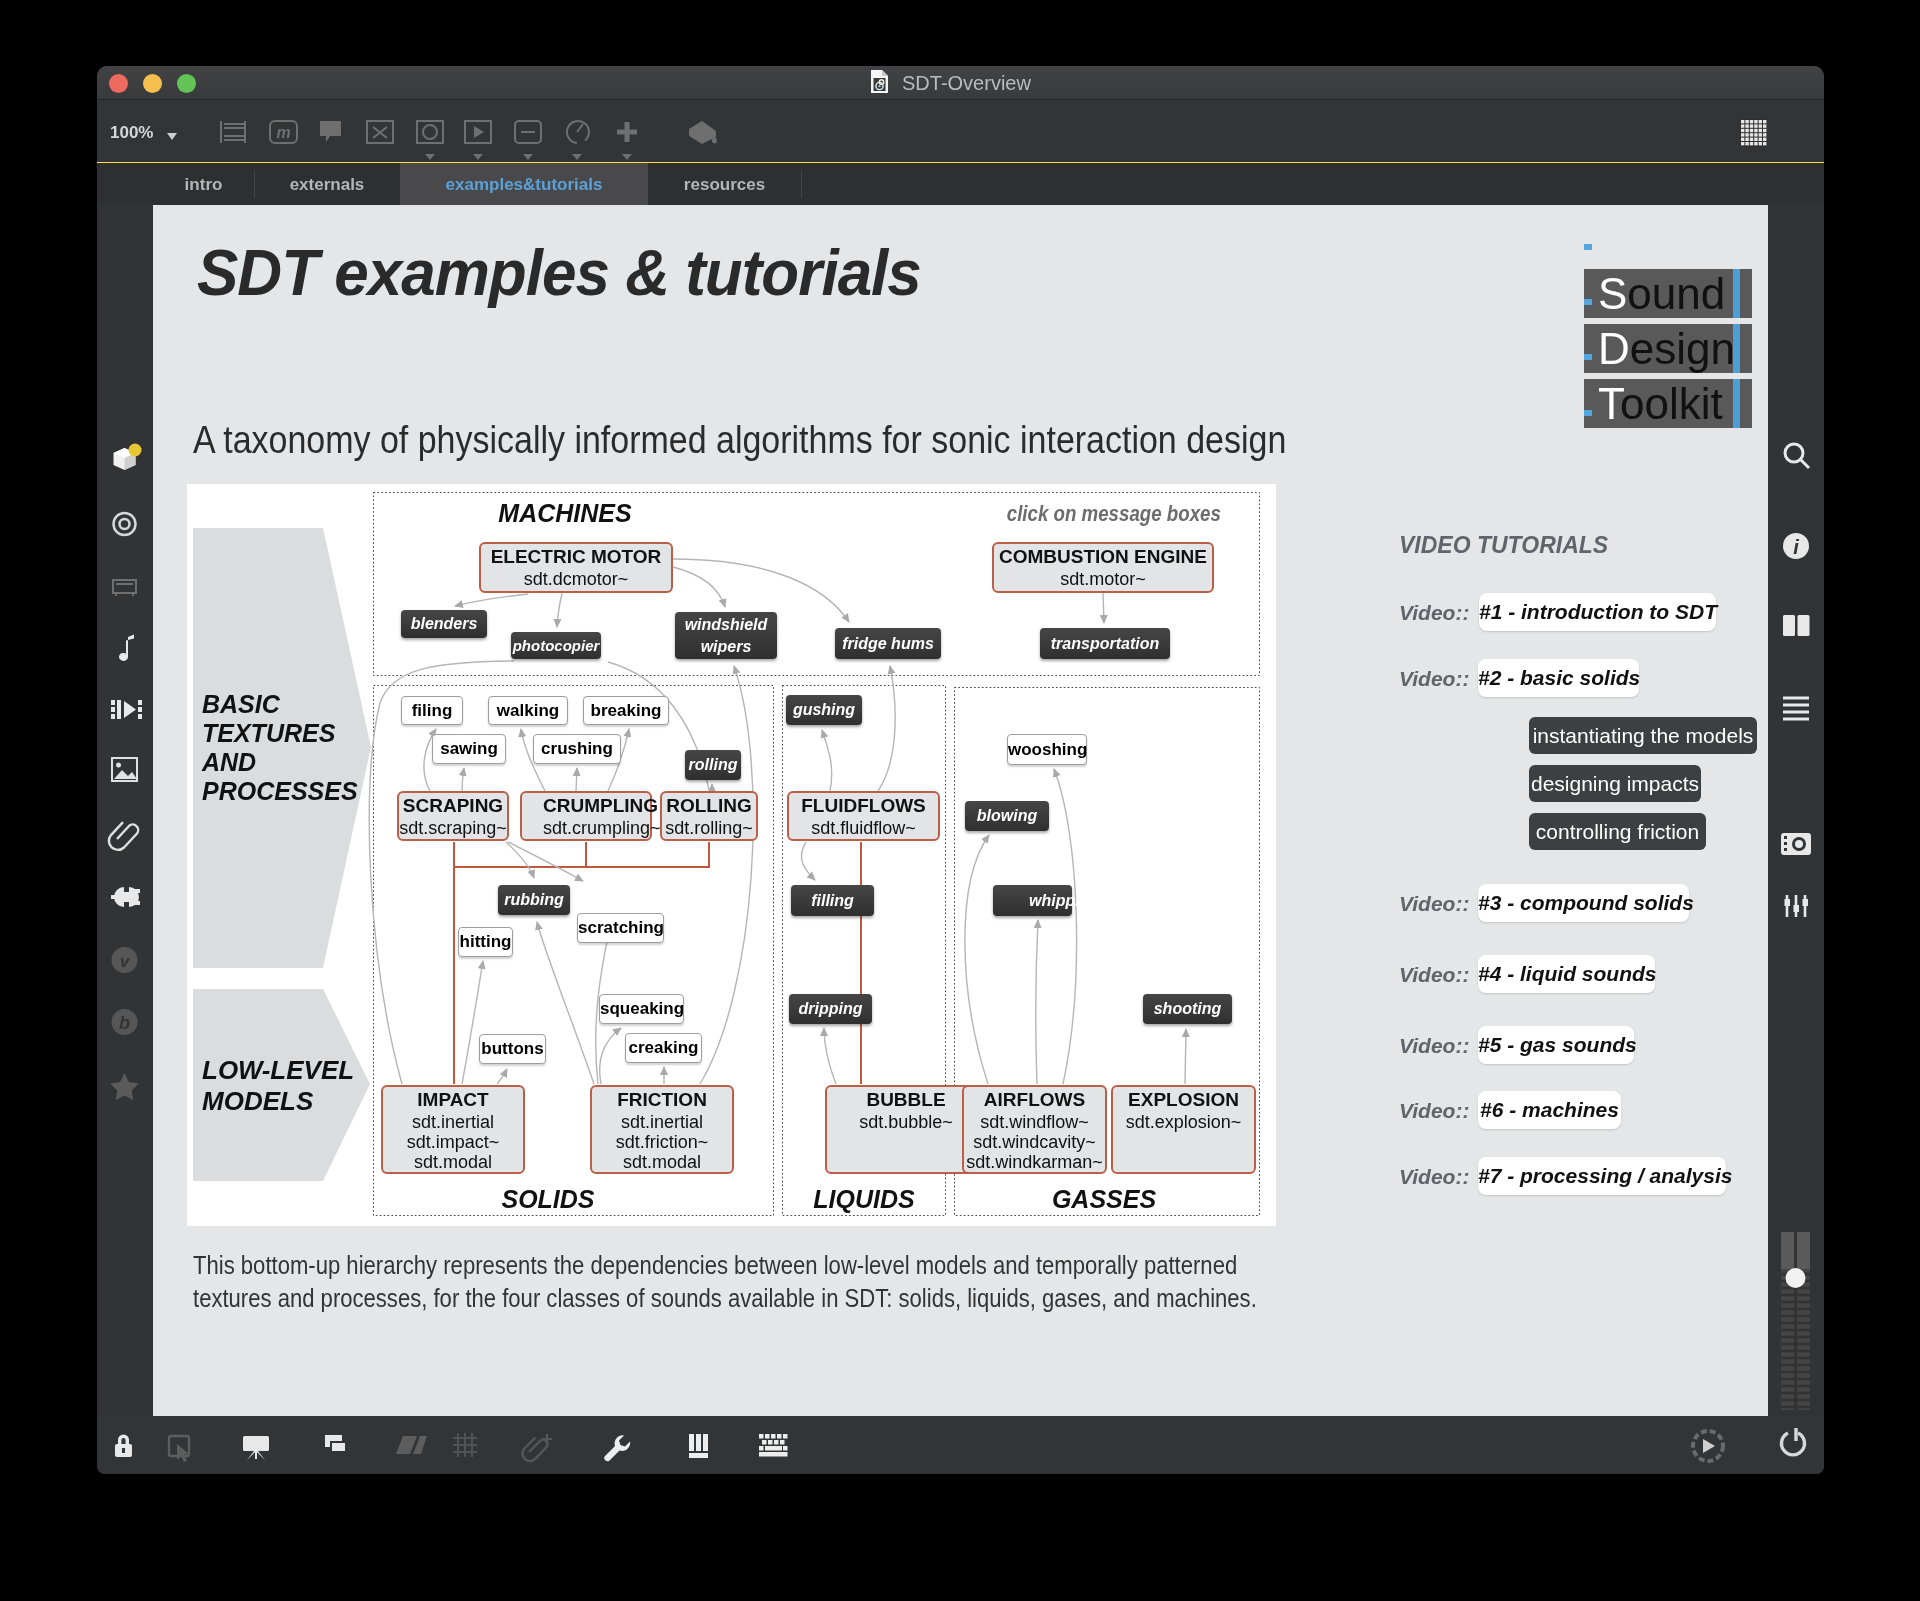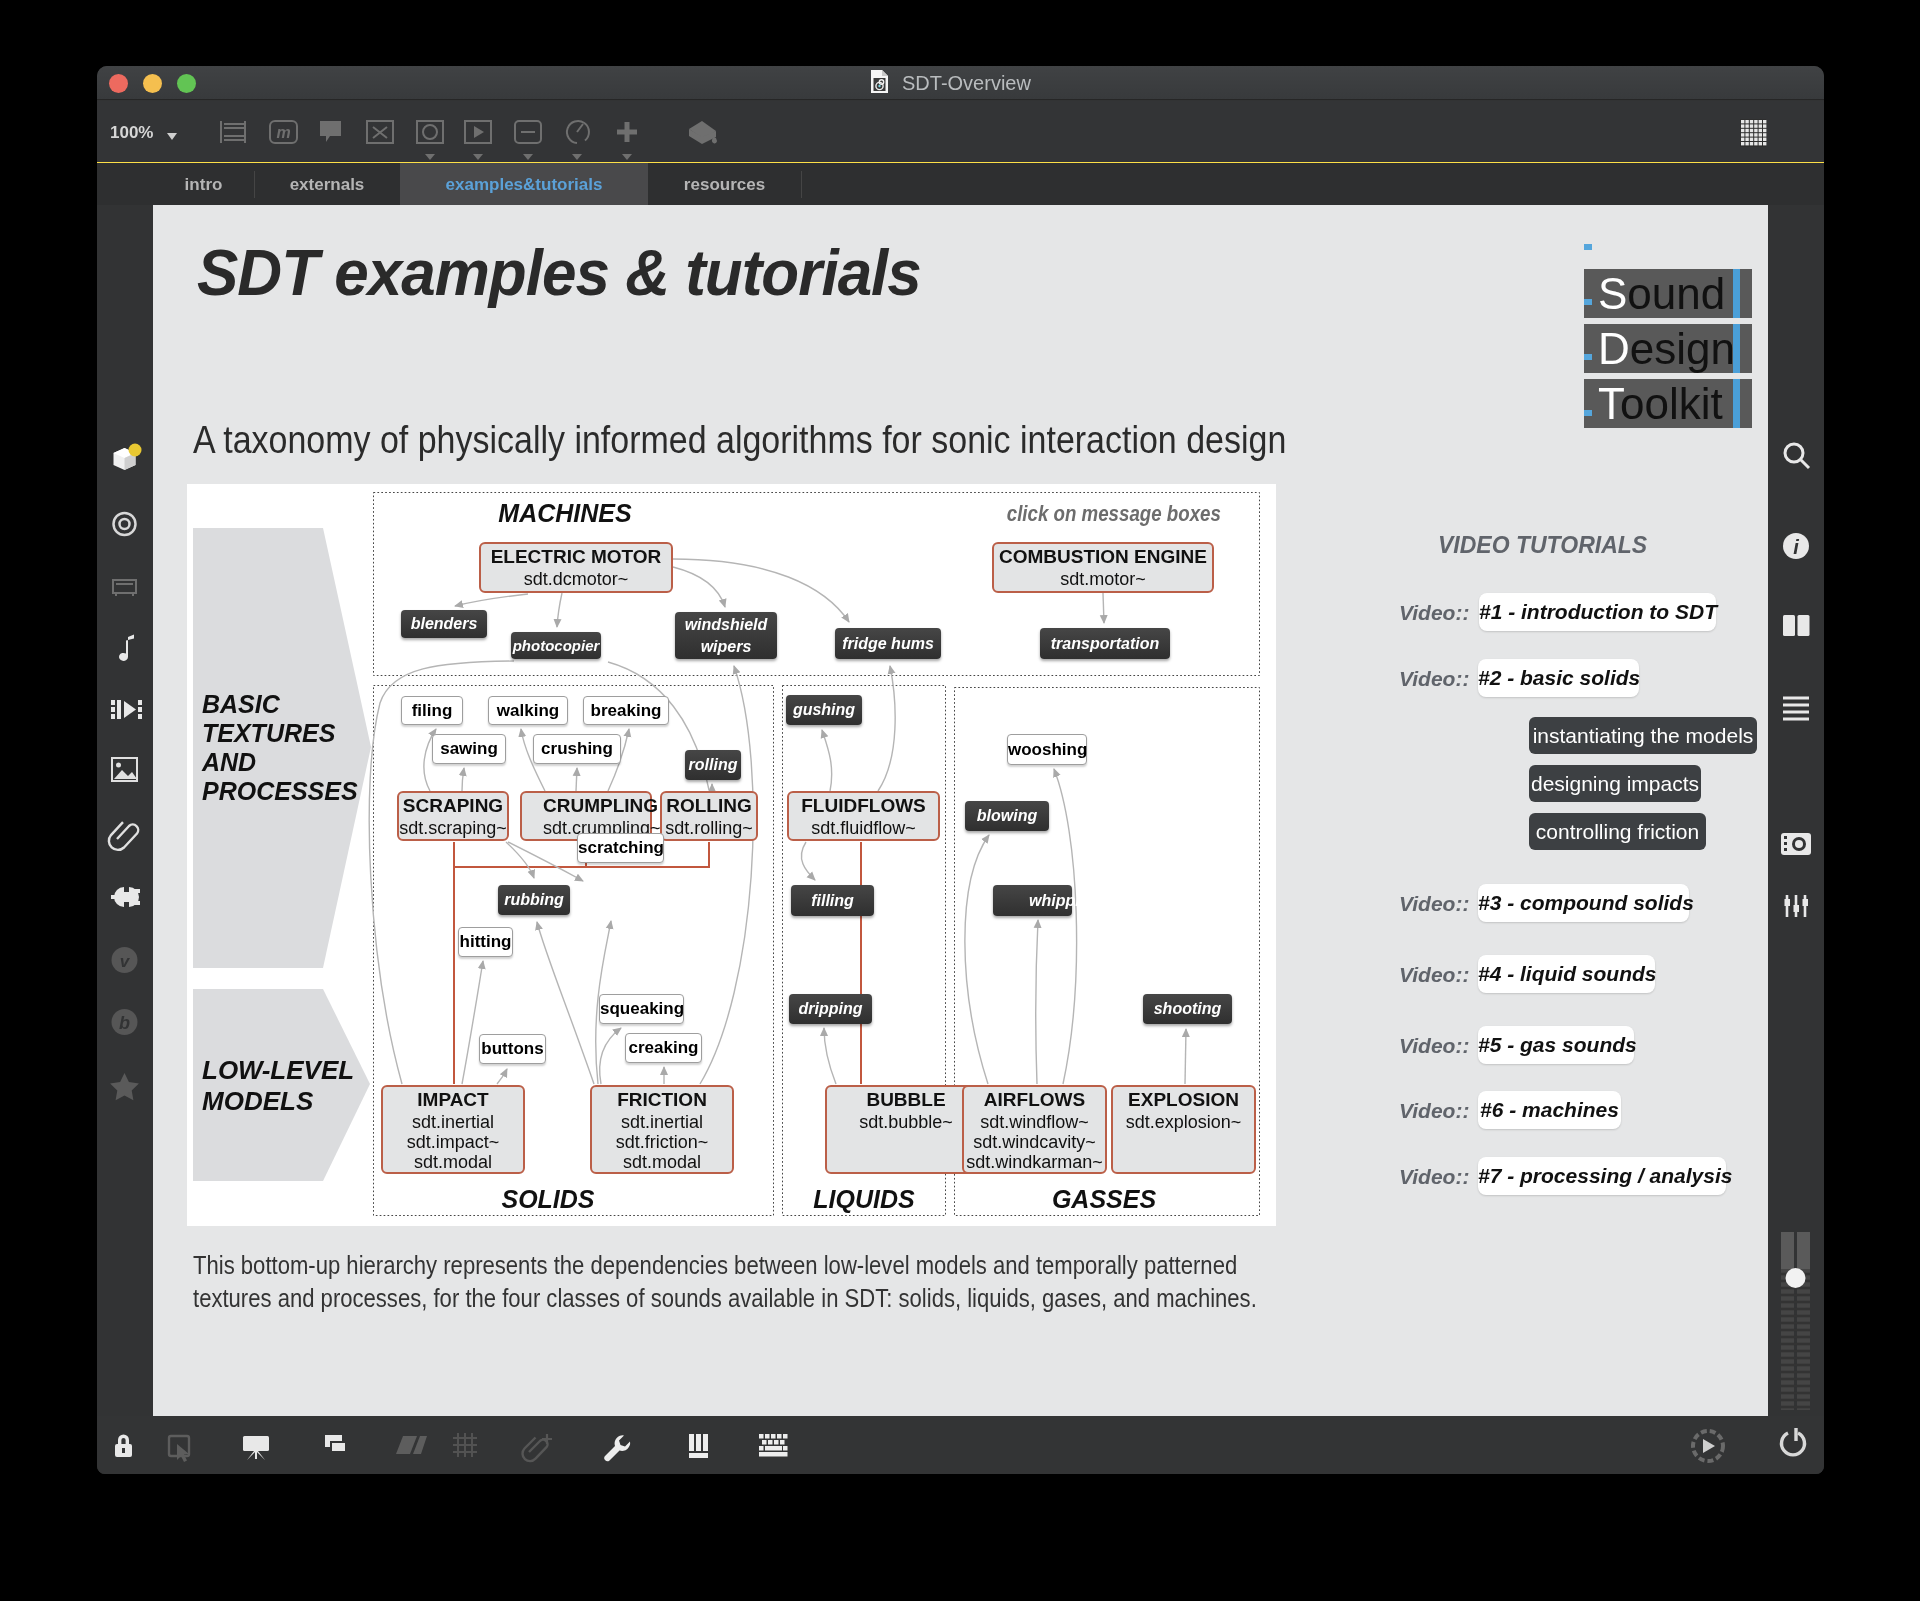--- a/index.html
+++ b/index.html
@@ -336,32 +336,32 @@
           <div class="dbox" style="left:791px; top:884px; width:83px; height:31px; line-height:31px;">filling</div>
           <div class="dbox" style="left:789px; top:993px; width:83px; height:30px; line-height:30px;">dripping</div>
           <div class="dbox" style="left:965px; top:800px; width:84px; height:30px; line-height:30px;">blowing</div>
           <div class="dbox" style="left:993px; top:884px; width:79px; height:31px; line-height:31px;padding-left:36px;">whipping</div>
           <div class="dbox" style="left:1143px; top:993px; width:89px; height:30px; line-height:30px;">shooting</div>
           <div class="wbox" style="left:401px; top:695px; width:62px; height:29px; line-height:27px;">filing</div>
           <div class="wbox" style="left:488px; top:695px; width:80px; height:29px; line-height:27px;">walking</div>
           <div class="wbox" style="left:583px; top:695px; width:86px; height:29px; line-height:27px;">breaking</div>
           <div class="wbox" style="left:432px; top:733px; width:74px; height:30px; line-height:28px;">sawing</div>
           <div class="wbox" style="left:533px; top:733px; width:88px; height:30px; line-height:28px;">crushing</div>
-          <div class="wbox" style="left:577px; top:832px; width:87px; height:30px; line-height:28px;">scratching</div>
+          <div class="wbox" style="left:577px; top:912px; width:87px; height:30px; line-height:28px;">scratching</div>
           <div class="wbox" style="left:458px; top:926px; width:55px; height:30px; line-height:28px;">hitting</div>
           <div class="wbox" style="left:599px; top:993px; width:85px; height:30px; line-height:28px;">squeaking</div>
           <div class="wbox" style="left:625px; top:1032px; width:77px; height:30px; line-height:28px;">creaking</div>
           <div class="wbox" style="left:479px; top:1033px; width:67px; height:30px; line-height:28px;">buttons</div>
           <div class="wbox" style="left:1007px; top:733px; width:80px; height:31px; line-height:29px;">wooshing</div>
         </div>
         <div id="caption">This bottom-up hierarchy represents the dependencies between low-level models and temporally patterned<br>textures and processes, for the four classes of sounds available in SDT: solids, liquids, gases, and machines.</div>
         <div id="shapetext1" style="position:absolute; left:202px; top:689px; font-size:25px; font-weight:bold; font-style:italic; color:#111; line-height:29px;">BASIC<br>TEXTURES<br>AND<br>PROCESSES</div>
         <div id="shapetext2" style="position:absolute; left:202px; top:1054px; font-size:26px; font-weight:bold; font-style:italic; color:#111; line-height:31px;">LOW-LEVEL<br>MODELS</div>
         <div id="videos">
-          <div class="vlbl" style="left:1399px; top:531px; font-size:23px;margin-left:39px;">VIDEO TUTORIALS</div>
+          <div class="vlbl" style="left:1399px; top:531px; font-size:23px;">VIDEO TUTORIALS</div>
           <div class="vlbl" style="left:1399px; top:600px;">Video::</div>
           <div class="vpill" style="left:1479px; top:592px; width:237px; height:38px; line-height:38px;">#1 - introduction to SDT</div>
           <div class="vlbl" style="left:1399px; top:666px;">Video::</div>
           <div class="vpill" style="left:1478px; top:658px; width:161px; height:38px; line-height:38px;">#2 - basic solids</div>
           <div class="dpill" style="left:1529px; top:716px; width:228px; height:37px; line-height:37px;">instantiating the models</div>
           <div class="dpill" style="left:1529px; top:764px; width:172px; height:37px; line-height:37px;">designing impacts</div>
           <div class="dpill" style="left:1529px; top:812px; width:177px; height:37px; line-height:37px;">controlling friction</div>
           <div class="vlbl" style="left:1399px; top:891px;">Video::</div>
           <div class="vpill" style="left:1478px; top:883px; width:211px; height:38px; line-height:38px;">#3 - compound solids</div>
           <div class="vlbl" style="left:1399px; top:962px;">Video::</div>

